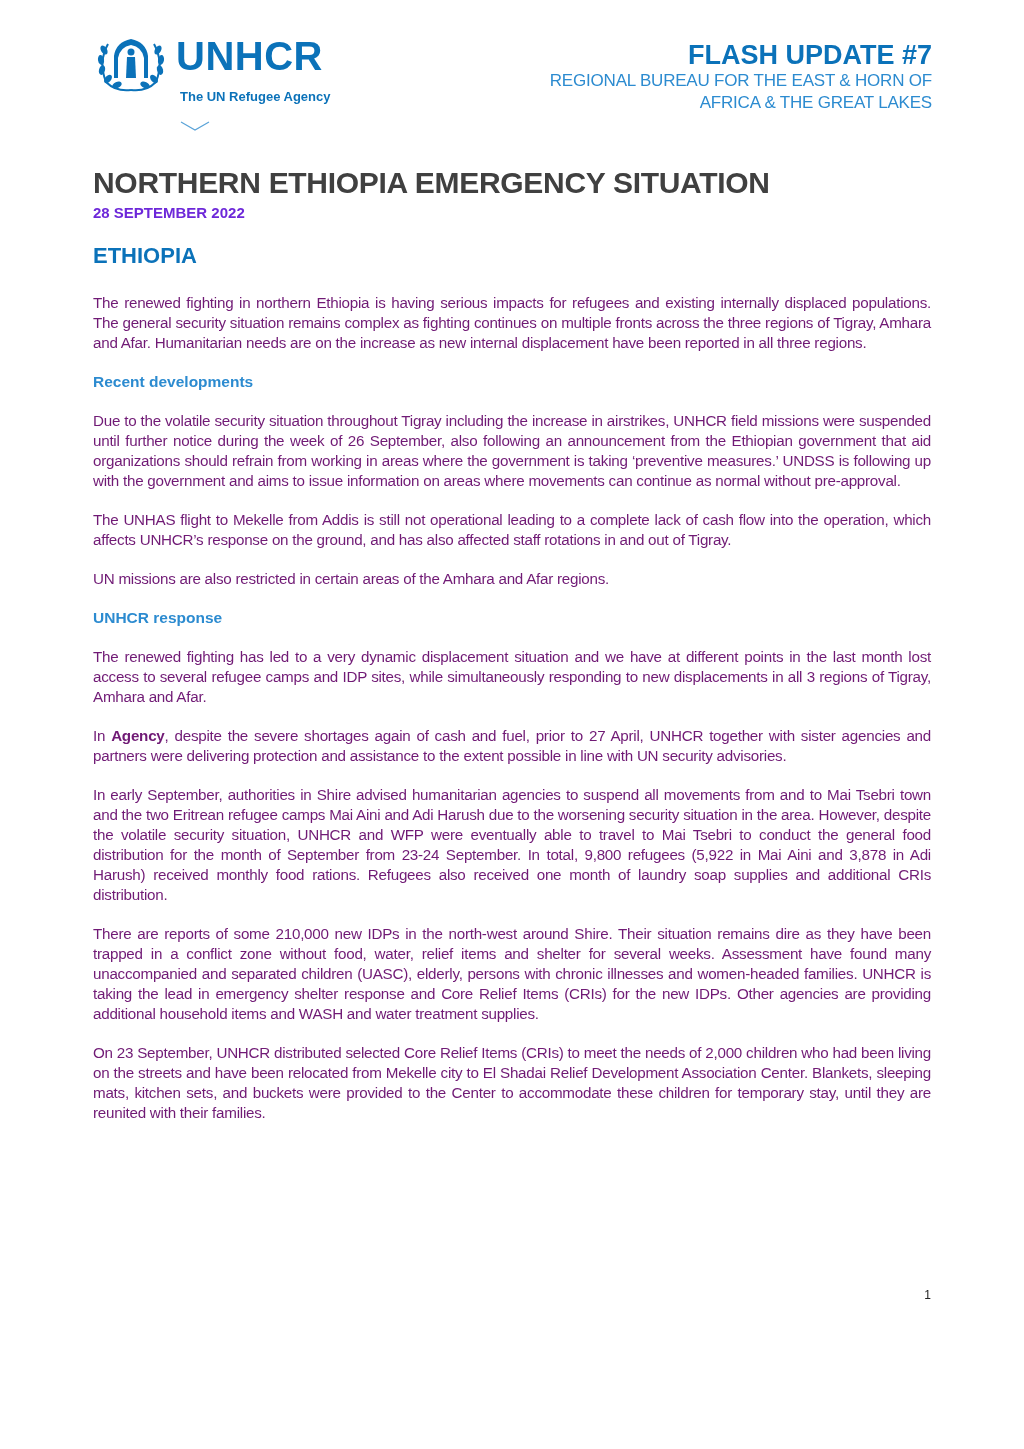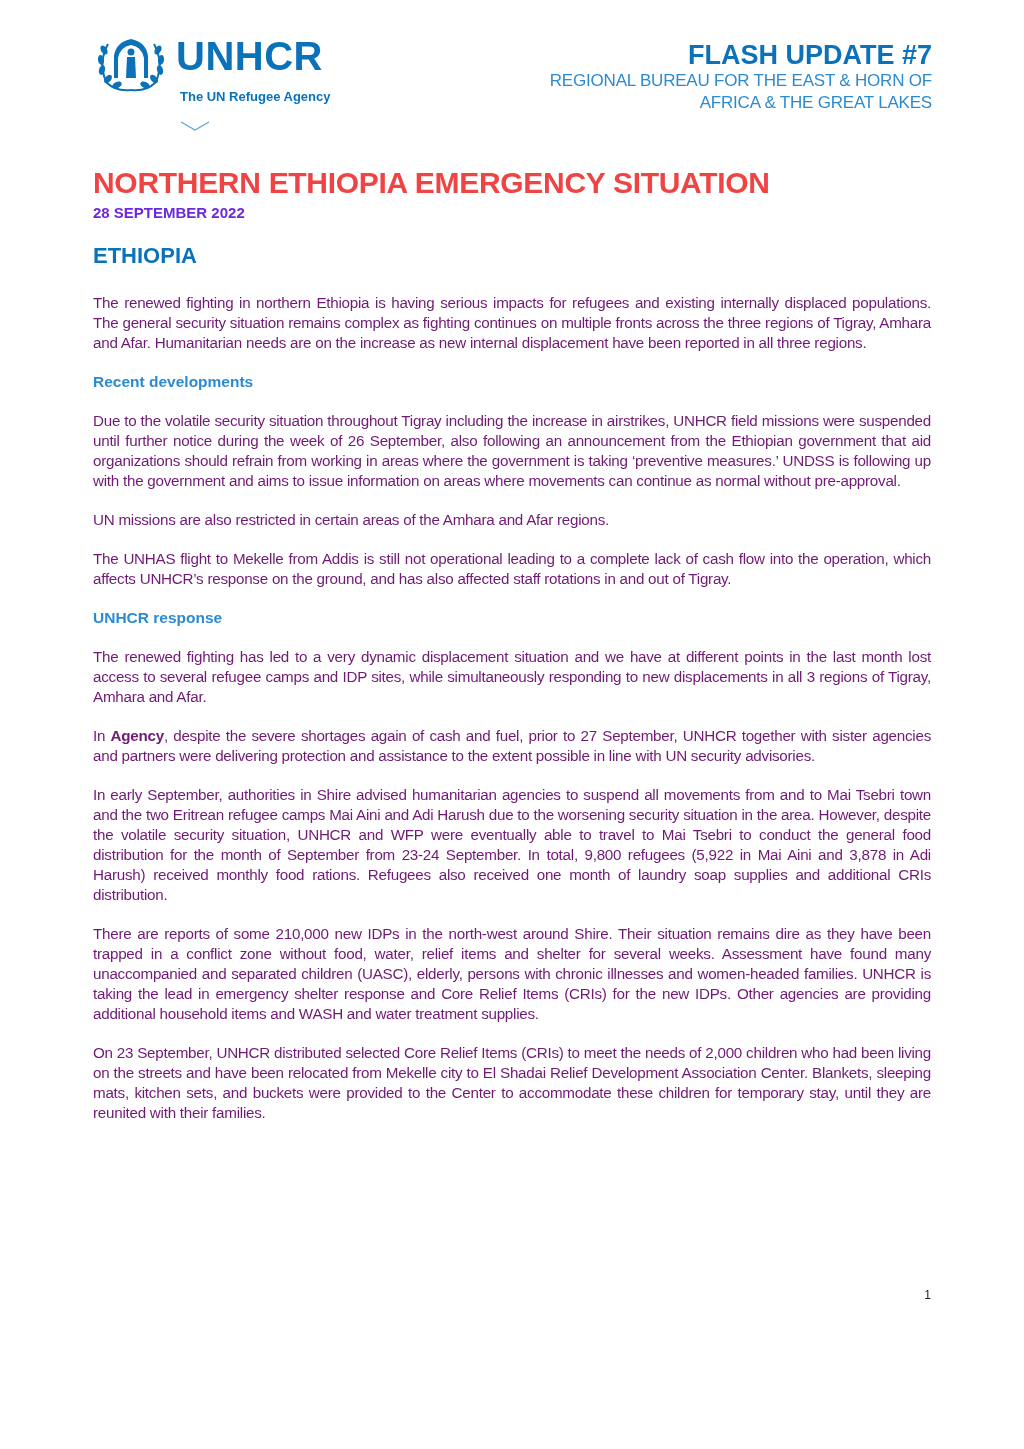--- a/index.html
+++ b/index.html
@@ -9,21 +9,21 @@
     .logo-emblem { position: absolute; left: 0; top: 0; width: 74px; height: 60px; }
     .logo-word { position: absolute; left: 82px; top: 0px; font-weight: bold; font-size: 40px;
                  color: #0b72b9; letter-spacing: 0.5px; line-height: 44px; }
     .logo-sub { position: absolute; left: 86px; top: 42px; font-weight: bold; font-size: 13px;
                 color: #0b72b9; line-height: 14px; margin-top: 14px; }
     .chevron { position: absolute; left: 179px; top: 120px; width: 32px; height: 12px; }
     .header-right { position: absolute; right: 92px; top: 40px; text-align: right; }
     .flash-title { font-weight: bold; font-size: 27px; color: #0b72b9; line-height: 30px; }
     .bureau { font-size: 17px; color: #2c8bd0; line-height: 22px; letter-spacing: -0.2px; }
     .main-title { position: absolute; left: 93px; top: 165px; font-weight: bold; font-size: 30px;
-                  color: #ef4444; letter-spacing: -0.3px; line-height: 36px; }
+                  color: #404040; letter-spacing: -0.3px; line-height: 36px; }
     .date { position: absolute; left: 93px; top: 204px; font-weight: bold; font-size: 15px;
             color: #6d28d9; line-height: 18px; }
     .section-title { position: absolute; left: 93px; top: 243px; font-weight: bold; font-size: 22px;
                      color: #0b72b9; line-height: 26px; }
     .body { position: absolute; left: 93px; top: 293px; width: 838px; }
     .p { font-size: 15.2px; line-height: 20px; text-align: justify; margin: 0 0 19px 0;
          color: #701a75; letter-spacing: -0.25px; }
     .sub { font-size: 15.5px; font-weight: bold; color: #2c8bd0; line-height: 20px; margin: 0 0 19px 0; }
     .page-num { position: absolute; right: 93px; top: 1288px; font-size: 12px; color: #222; }
   </style>
@@ -68,24 +68,24 @@
 
 <div class="main-title">NORTHERN ETHIOPIA EMERGENCY SITUATION</div>
 <div class="date">28 SEPTEMBER 2022</div>
 <div class="section-title">ETHIOPIA</div>
 
 <div class="body">
   <p class="p">The renewed fighting in northern Ethiopia is having serious impacts for refugees and existing internally displaced populations. The general security situation remains complex as fighting continues on multiple fronts across the three regions of Tigray, Amhara and Afar. Humanitarian needs are on the increase as new internal displacement have been reported in all three regions.</p>
 
   <div class="sub">Recent developments</div>
   <p class="p">Due to the volatile security situation throughout Tigray including the increase in airstrikes, UNHCR field missions were suspended until further notice during the week of 26 September, also following an announcement from the Ethiopian government that aid organizations should refrain from working in areas where the government is taking ‘preventive measures.’ UNDSS is following up with the government and aims to issue information on areas where movements can continue as normal without pre-approval.</p>
+  <p class="p">The UNHAS flight to Mekelle from Addis is still not operational leading to a complete lack of cash flow into the operation, which affects UNHCR’s response on the ground, and has also affected staff rotations in and out of Tigray.</p>
   <p class="p">UN missions are also restricted in certain areas of the Amhara and Afar regions.</p>
-  <p class="p">The UNHAS flight to Mekelle from Addis is still not operational leading to a complete lack of cash flow into the operation, which affects UNHCR’s response on the ground, and has also affected staff rotations in and out of Tigray.</p>
 
   <div class="sub">UNHCR response</div>
   <p class="p">The renewed fighting has led to a very dynamic displacement situation and we have at different points in the last month lost access to several refugee camps and IDP sites, while simultaneously responding to new displacements in all 3 regions of Tigray, Amhara and Afar.</p>
-  <p class="p"><span>In </span><b>Agency</b><span>, despite the severe shortages again of cash and fuel, prior to 27 September, UNHCR together with sister agencies and partners were delivering protection and assistance to the extent possible in line with UN security advisories.</span></p>
+  <p class="p"><span>In </span><b>Agency</b><span>, despite the severe shortages again of cash and fuel, prior to 27 April, UNHCR together with sister agencies and partners were delivering protection and assistance to the extent possible in line with UN security advisories.</span></p>
   <p class="p">In early September, authorities in Shire advised humanitarian agencies to suspend all movements from and to Mai Tsebri town and the two Eritrean refugee camps Mai Aini and Adi Harush due to the worsening security situation in the area. However, despite the volatile security situation, UNHCR and WFP were eventually able to travel to Mai Tsebri to conduct the general food distribution for the month of September from 23-24 September. In total, 9,800 refugees (5,922 in Mai Aini and 3,878 in Adi Harush) received monthly food rations. Refugees also received one month of laundry soap supplies and additional CRIs distribution.</p>
   <p class="p">There are reports of some 210,000 new IDPs in the north-west around Shire. Their situation remains dire as they have been trapped in a conflict zone without food, water, relief items and shelter for several weeks. Assessment have found many unaccompanied and separated children (UASC), elderly, persons with chronic illnesses and women-headed families. UNHCR is taking the lead in emergency shelter response and Core Relief Items (CRIs) for the new IDPs. Other agencies are providing additional household items and WASH and water treatment supplies.</p>
   <p class="p">On 23 September, UNHCR distributed selected Core Relief Items (CRIs) to meet the needs of 2,000 children who had been living on the streets and have been relocated from Mekelle city to El Shadai Relief Development Association Center. Blankets, sleeping mats, kitchen sets, and buckets were provided to the Center to accommodate these children for temporary stay, until they are reunited with their families.</p>
 </div>
 
 <div class="page-num">1</div>
 
 </body></html>

